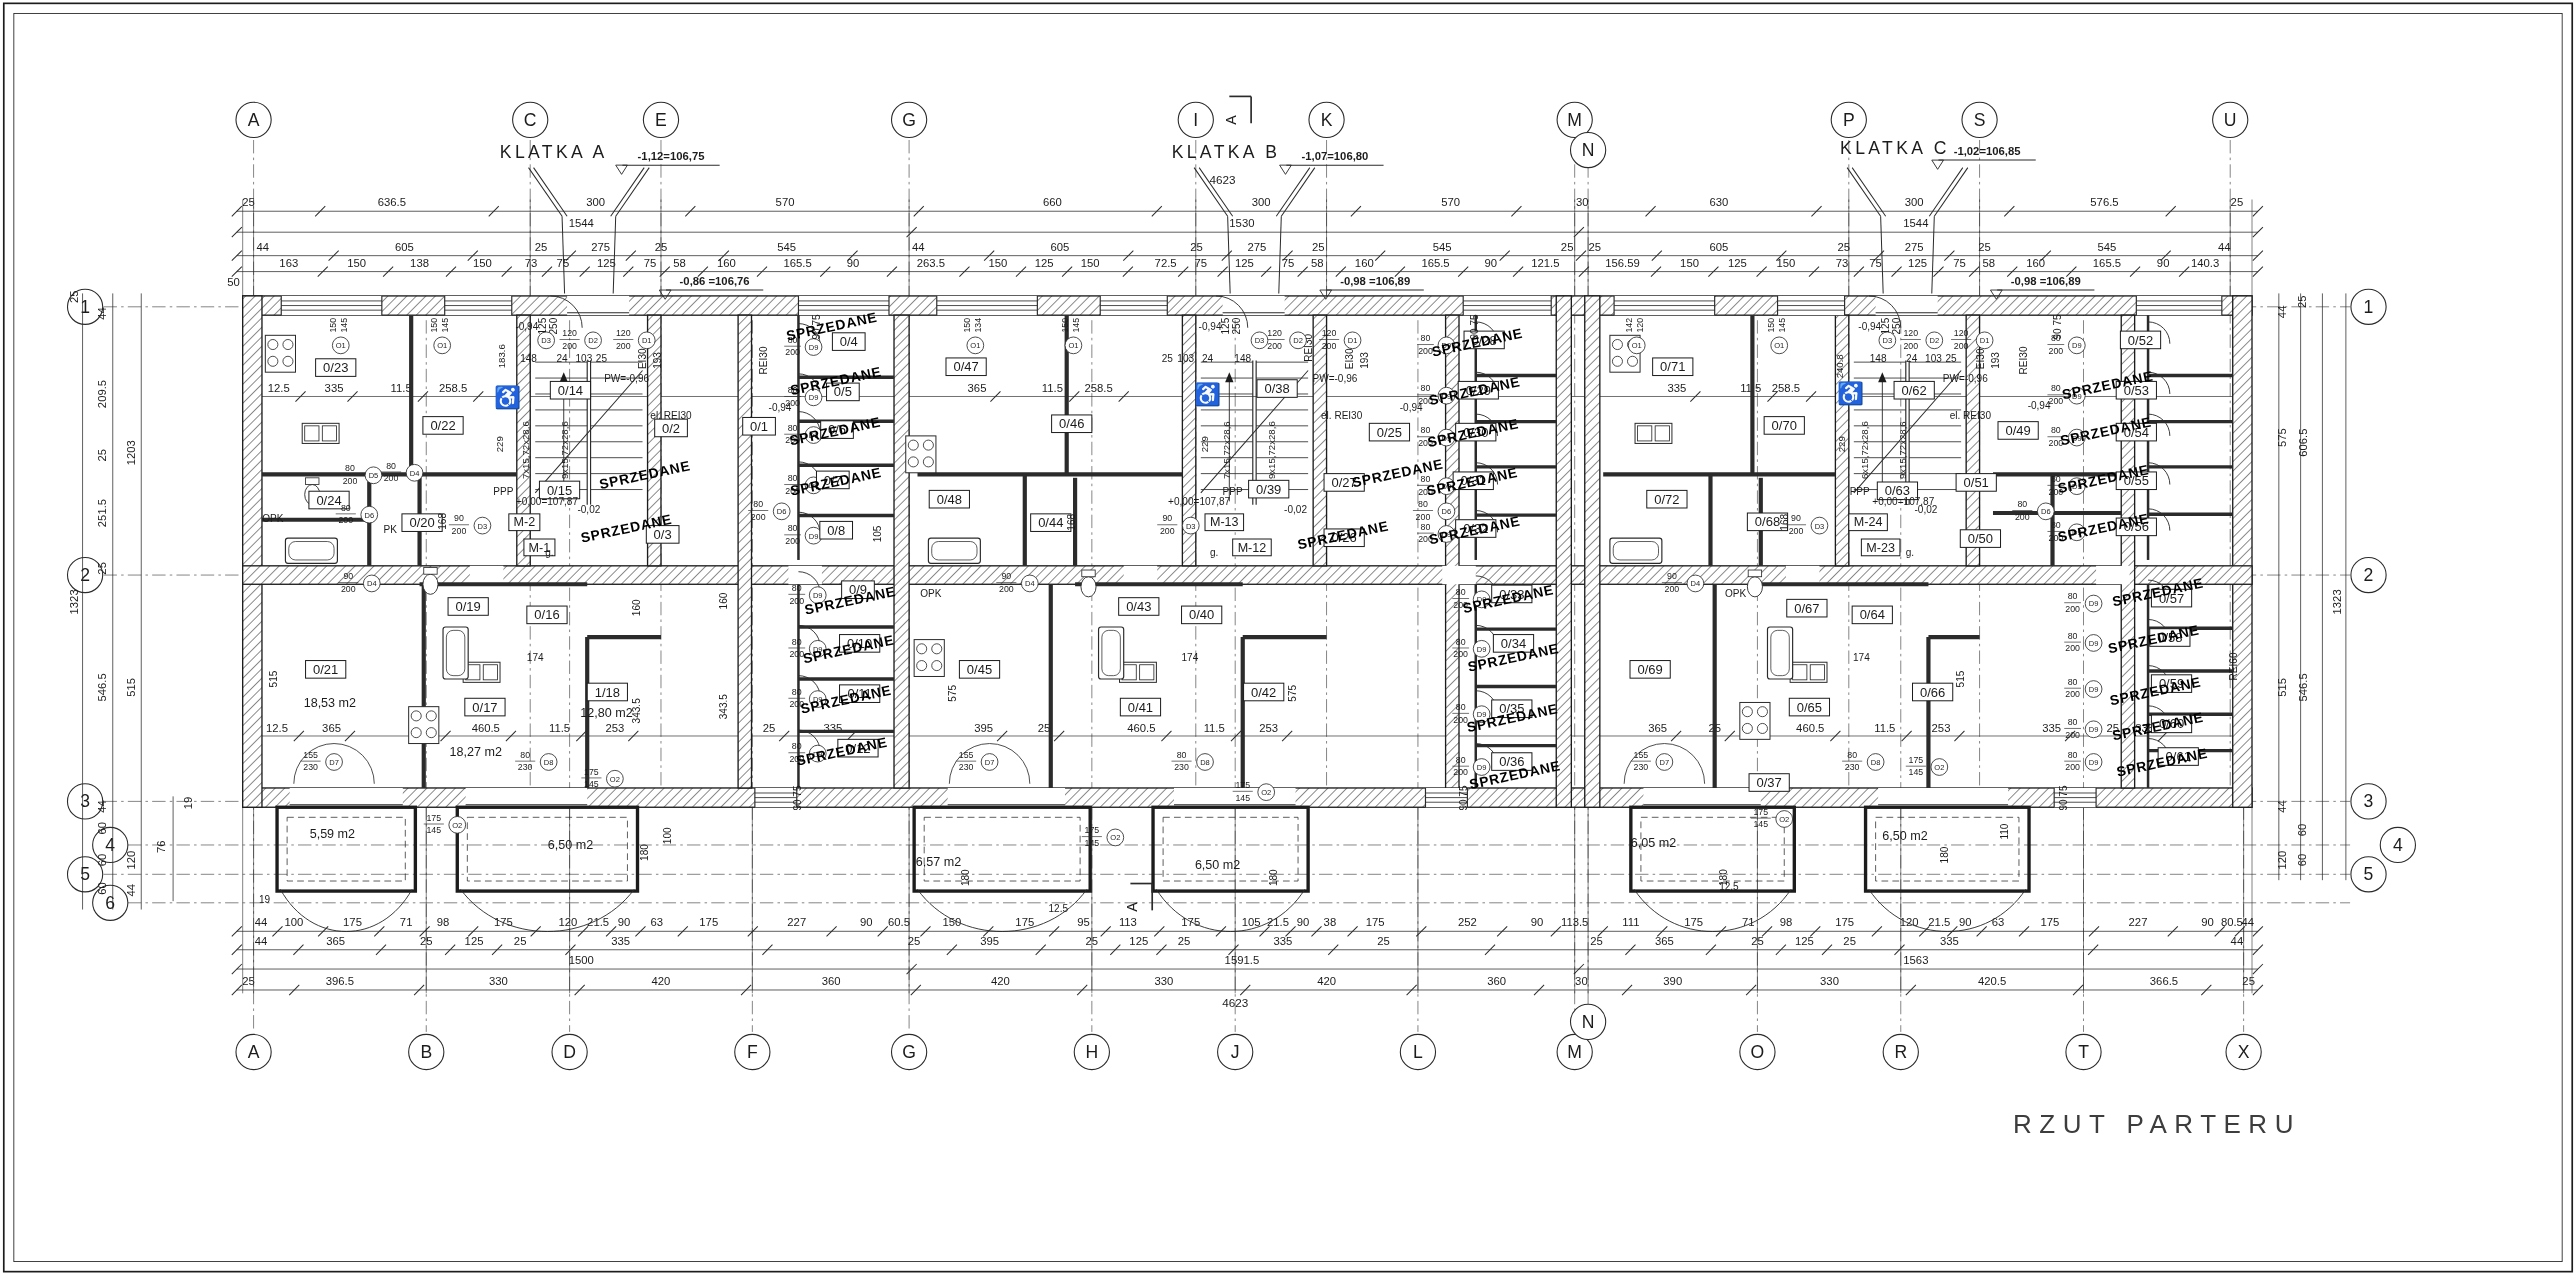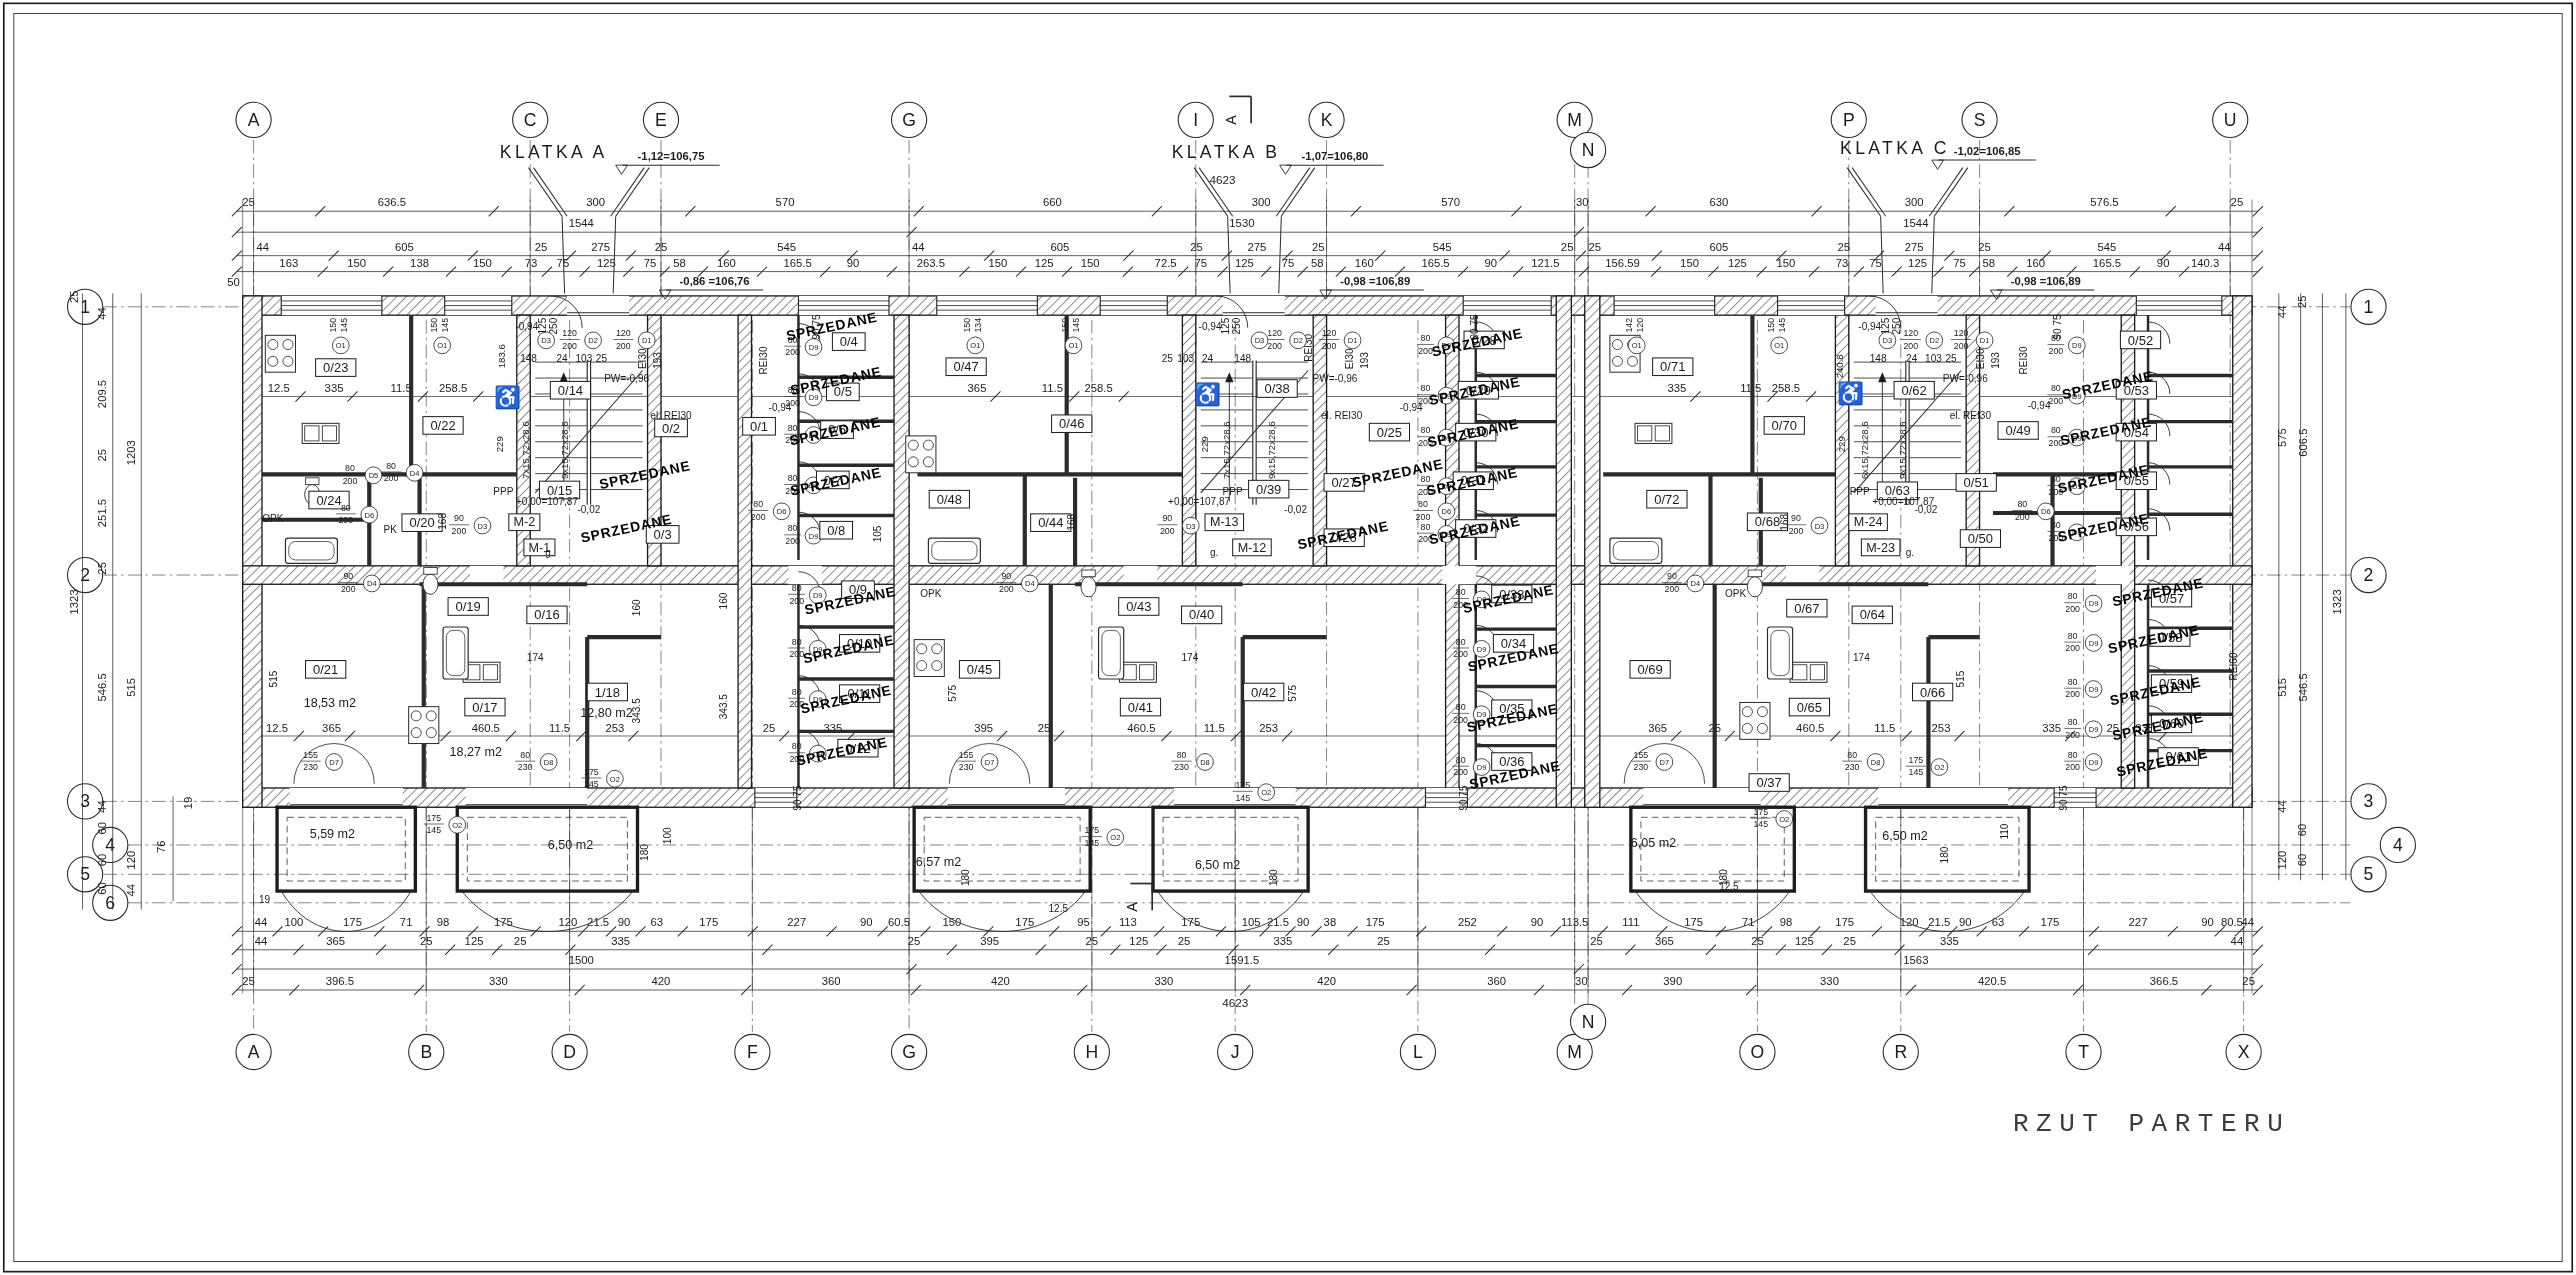--- a/index.html
+++ b/index.html
@@ -1,20 +1,20 @@
 <!DOCTYPE html>
 <html style="font-size:13.4px"><head>
 <meta charset="utf-8">
 <style>
   html,body{margin:0;padding:0;background:#e8e8e8;}
   .sheet{position:relative;width:2576px;height:1275px;background:#ffffff;overflow:hidden;
          font-family:"Liberation Sans",sans-serif;}
   svg{position:absolute;left:0;top:0;}
   .title{position:absolute;left:2013px;top:1109px;font-size:26px;letter-spacing:7.5px;
-         color:#3d3d3d;font-family:Liberation Mono, monospace;}
+         color:#3d3d3d;font-family:Liberation Sans, sans-serif;}
 </style>
 </head>
 <body>
 
 <div class="sheet">
   <svg id="plan" width="2576" height="1275" viewBox="0 0 3072 1521">
       <defs>
         <pattern id="hatch" width="8" height="8" patternUnits="userSpaceOnUse" patternTransform="rotate(45)">
           <rect width="8" height="8" fill="#ffffff"></rect>
           <line x1="0" y1="0" x2="0" y2="8" stroke="#3a3a3a" stroke-width="1.4"></line>

